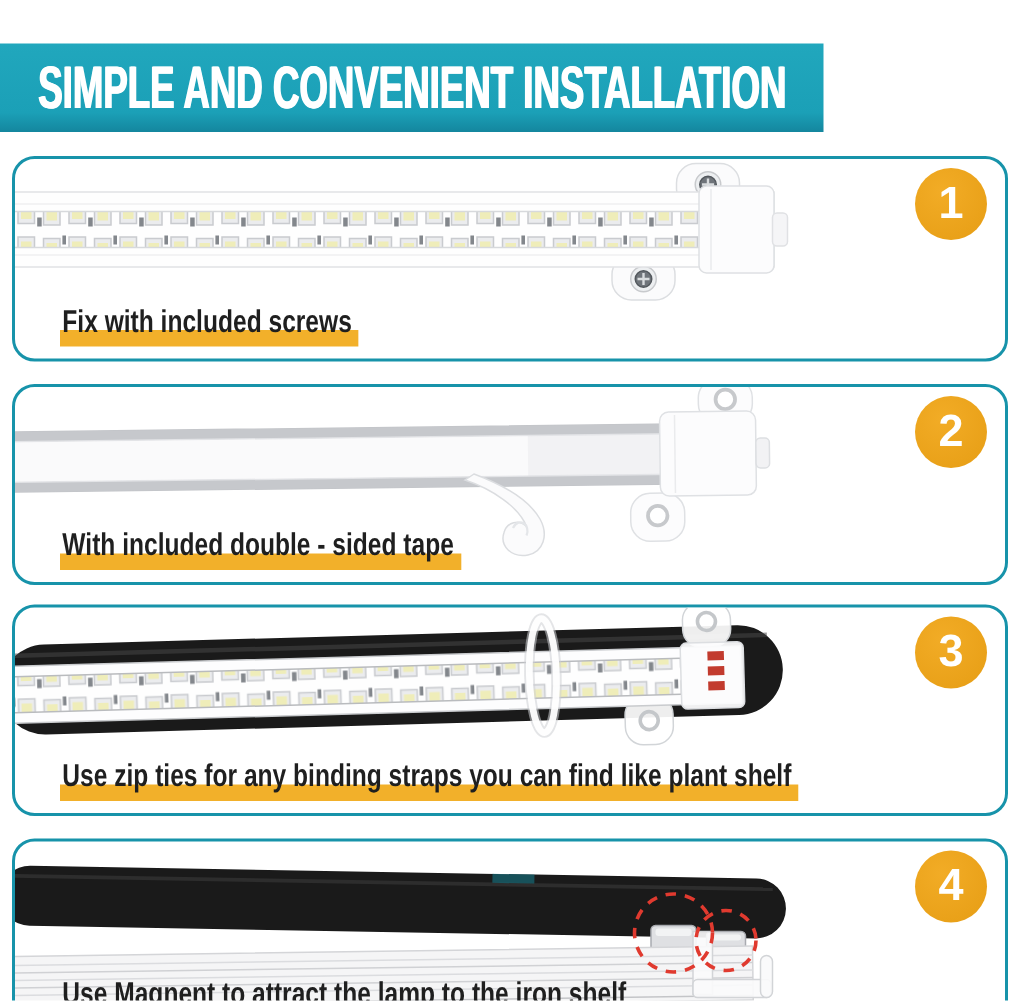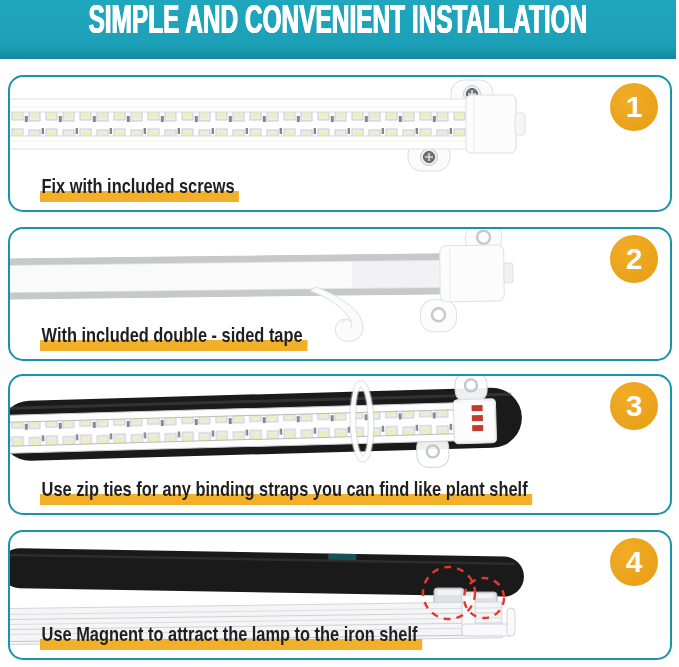--- a/index.html
+++ b/index.html
@@ -4,24 +4,25 @@
 <style>
   * { margin: 0; padding: 0; box-sizing: border-box; }
   html, body { background: #ffffff; }
   body {
     width: 679px; height: 667px;
     font-family: "Liberation Sans", sans-serif;
     position: relative; overflow: hidden;
   }
   
   .banner {
-    width: 676px; height: 59px;
+    width: 549px; height: 59px;
     background: linear-gradient(#21a7bd 0%, #1ba0b7 78%, #14869e 100%);
-    display: flex; justify-content: center;
+    display: flex; align-items: center; justify-content: center;
     overflow: hidden;
+    margin-top: 29px;
   }
   .banner-title {
     color: #ffffff;
     font-size: 37px;
     font-weight: bold;
     white-space: nowrap;
     letter-spacing: 0px;
     transform: scaleX(0.66) scaleY(1.08);
     transform-origin: center center;
     text-shadow: 0.7px 0 0 #ffffff, -0.7px 0 0 #ffffff;

